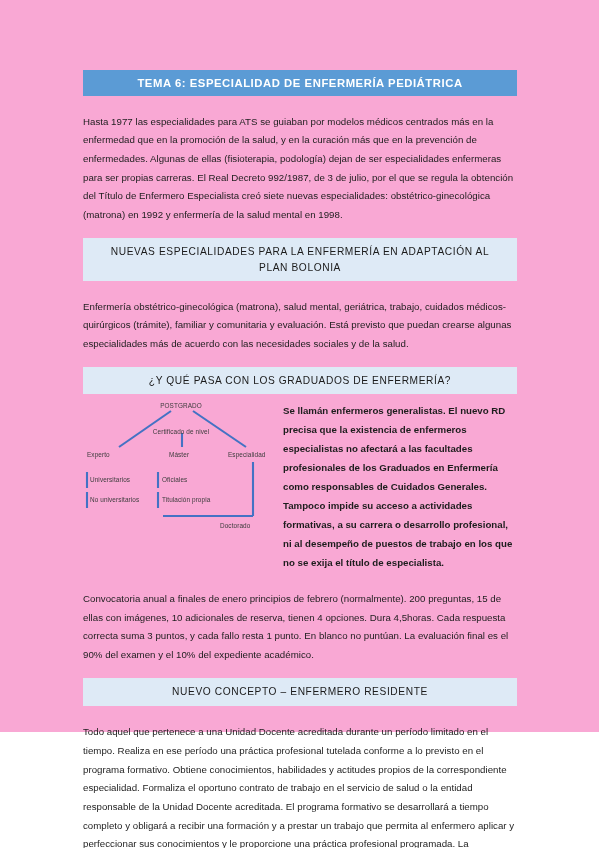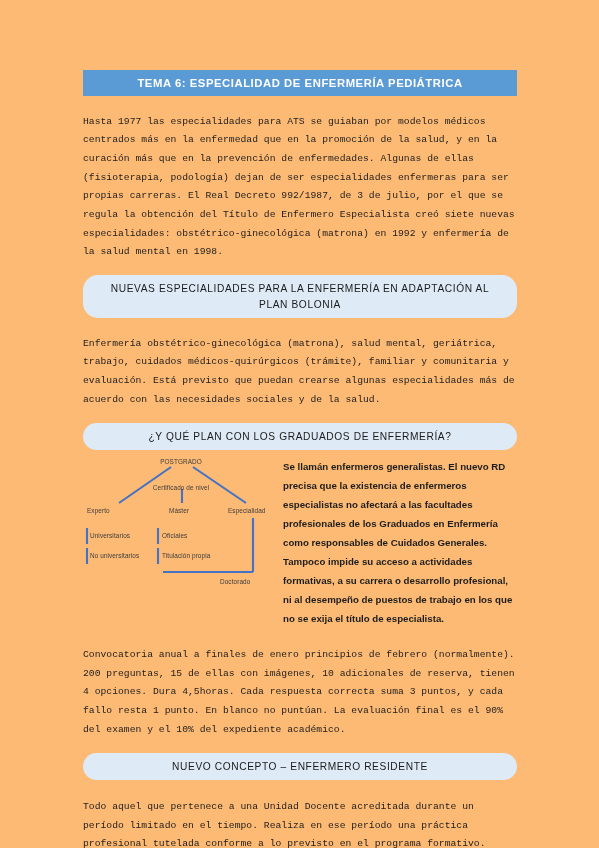--- a/index.html
+++ b/index.html
@@ -10,22 +10,22 @@
   body {
     width: 599px;
     height: 848px;
     font-family: "Liberation Sans", sans-serif;
     color: #1a1a1a;
     overflow: hidden;
   }
   .page {
     position: relative;
     width: 599px;
-    height: 848px;
-    background: #fdba74;
+    height: 732px;
+    background: #f9a8d4;
   }
   .content {
     position: absolute;
     left: 83px;
     top: 70px;
     width: 434px;
   }
 
   
   .title-bar {
@@ -41,32 +41,30 @@
 
   
   .section-bar {
     background: #deeaf6;
     color: #1b1b1b;
     font-size: 10.2px;
     letter-spacing: 0.6px;
     text-align: center;
     padding: 6px 18px;
     line-height: 1.5;
-    border-radius: 15px;
   }
 
   
   .para {
     font-size: 9.7px;
     line-height: 1.92;
     text-align: left;
     color: #1d1d1d;
     padding: 7px 0 4px 0;
     letter-spacing: 0.02px;
-    font-family: Liberation Mono, monospace;
   }
   .para.tight { padding-top: 8px; }
 
   
   .split {
     display: flex;
     align-items: flex-start;
     padding-top: 6px;
   }
   .split-left {
@@ -123,21 +121,21 @@
 <div class="page">
   <div class="content">
 
     <div class="title-bar">TEMA 6: ESPECIALIDAD DE ENFERMERÍA PEDIÁTRICA</div>
 
     <p class="para">Hasta 1977 las especialidades para ATS se guiaban por modelos médicos centrados más en la enfermedad que en la promoción de la salud, y en la curación más que en la prevención de enfermedades. Algunas de ellas (fisioterapia, podología) dejan de ser especialidades enfermeras para ser propias carreras. El Real Decreto 992/1987, de 3 de julio, por el que se regula la obtención del Título de Enfermero Especialista creó siete nuevas especialidades: obstétrico-ginecológica (matrona) en 1992 y enfermería de la salud mental en 1998.</p>
 
     <div class="section-bar">NUEVAS ESPECIALIDADES PARA LA ENFERMERÍA EN ADAPTACIÓN AL PLAN BOLONIA</div>
     <p class="para">Enfermería obstétrico-ginecológica (matrona), salud mental, geriátrica, trabajo, cuidados médicos-quirúrgicos (trámite), familiar y comunitaria y evaluación. Está previsto que puedan crearse algunas especialidades más de acuerdo con las necesidades sociales y de la salud.</p>
 
-    <div class="section-bar">¿Y QUÉ PLAN CON LOS GRADUADOS DE ENFERMERÍA?</div>
+    <div class="section-bar">¿Y QUÉ PASA CON LOS GRADUADOS DE ENFERMERÍA?</div>
 
     <div class="split">
       <div class="split-left">
         <div class="diagram">
           <svg width="196" height="136" viewBox="0 0 196 136">
 
             <line x1="88" y1="11" x2="36" y2="47" stroke="#4472C4" stroke-width="2.1"></line>
 
             <line x1="110" y1="11" x2="163" y2="47" stroke="#4472C4" stroke-width="2.1"></line>
 

